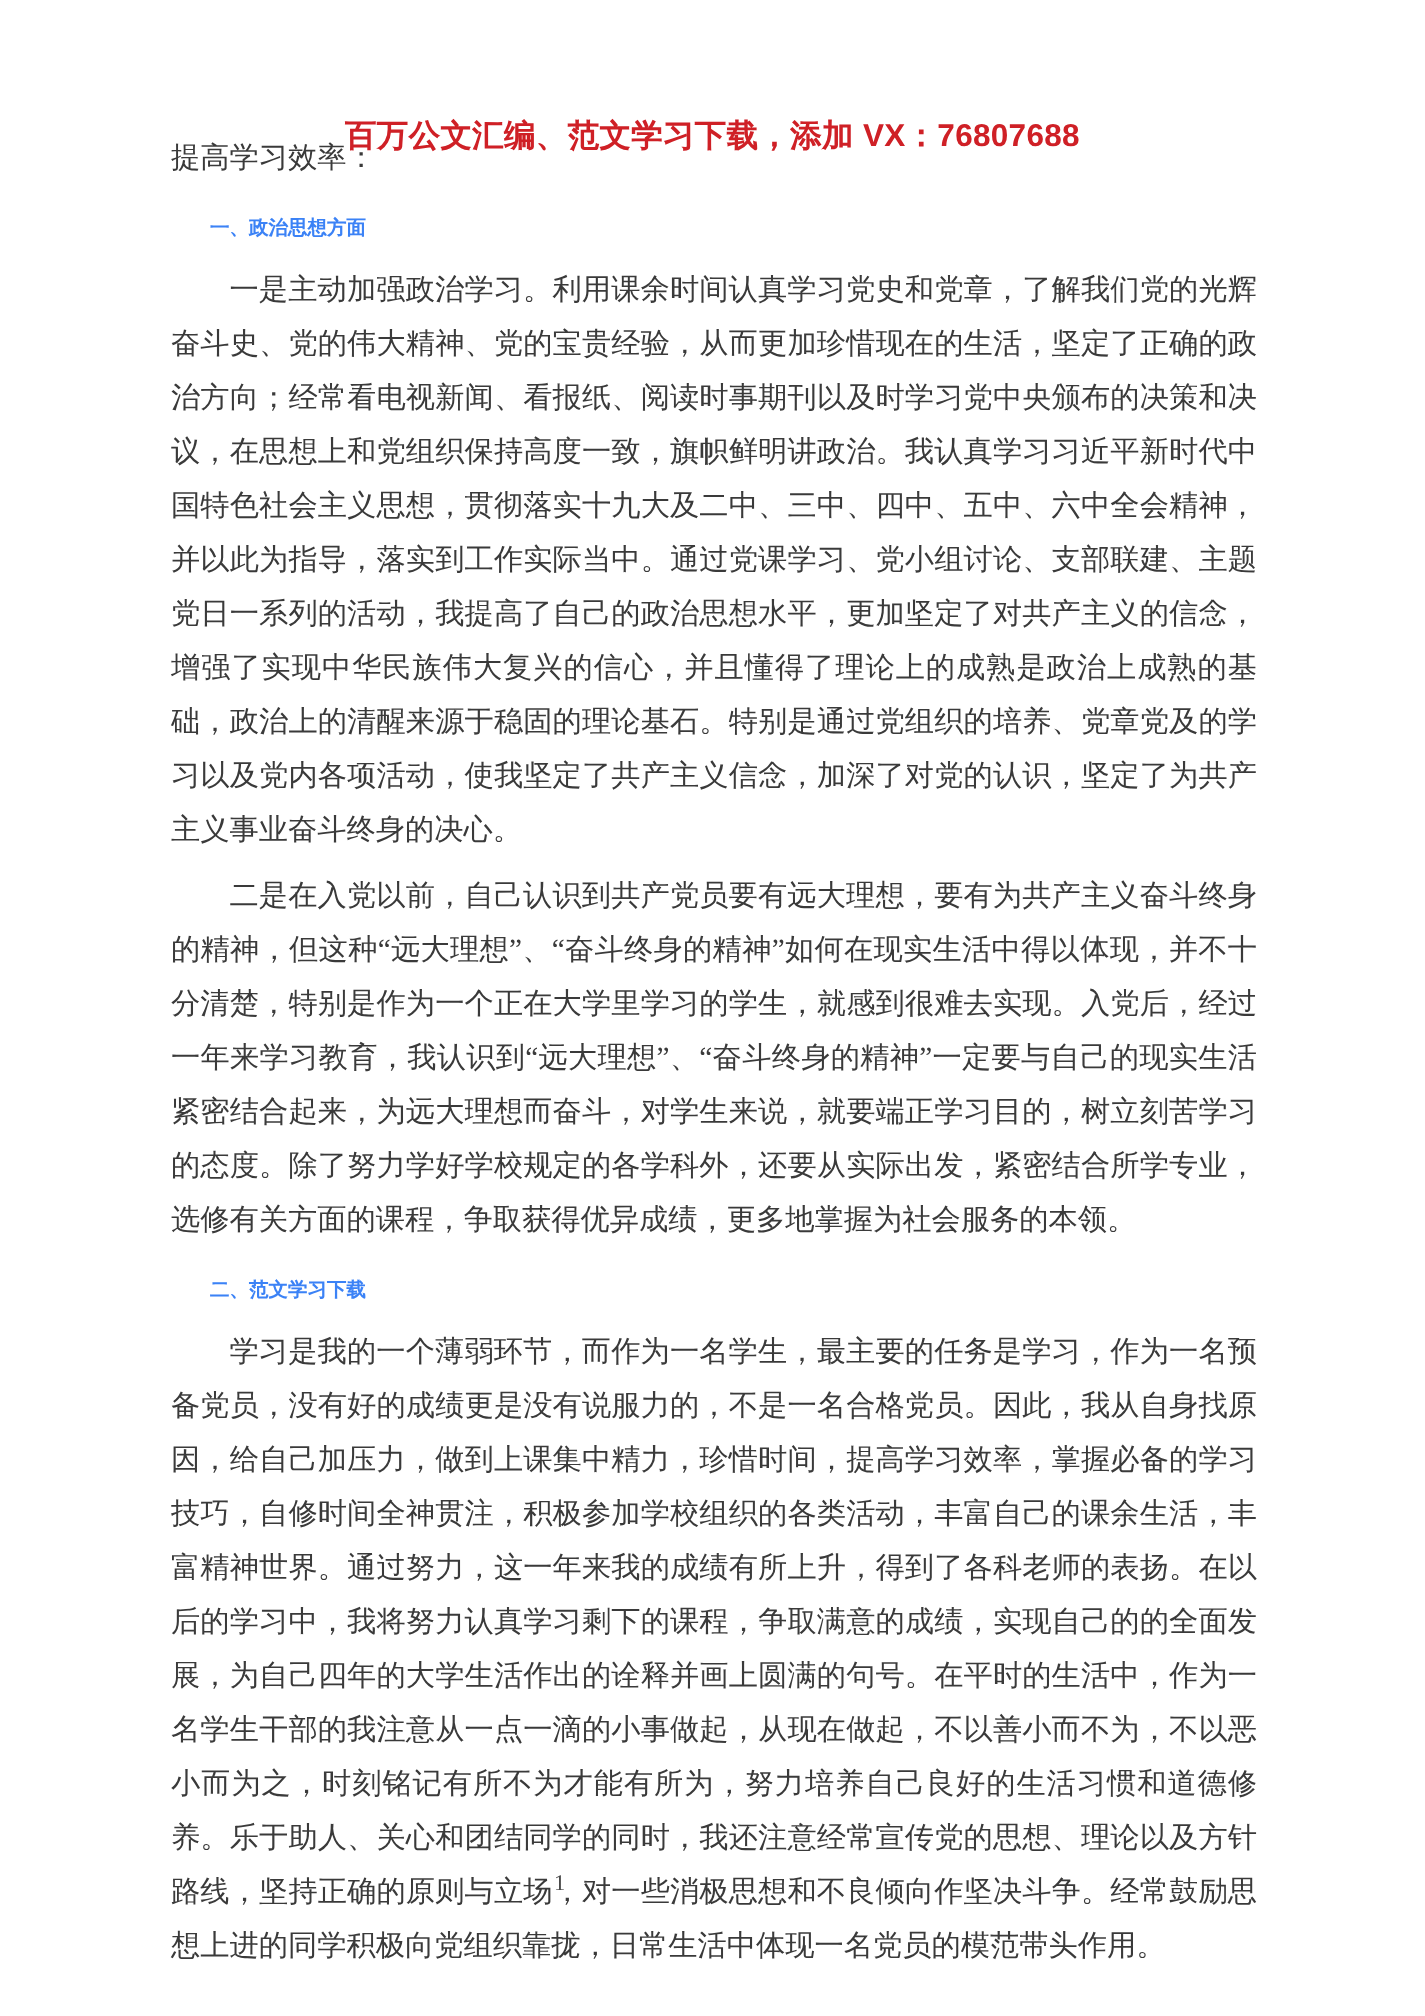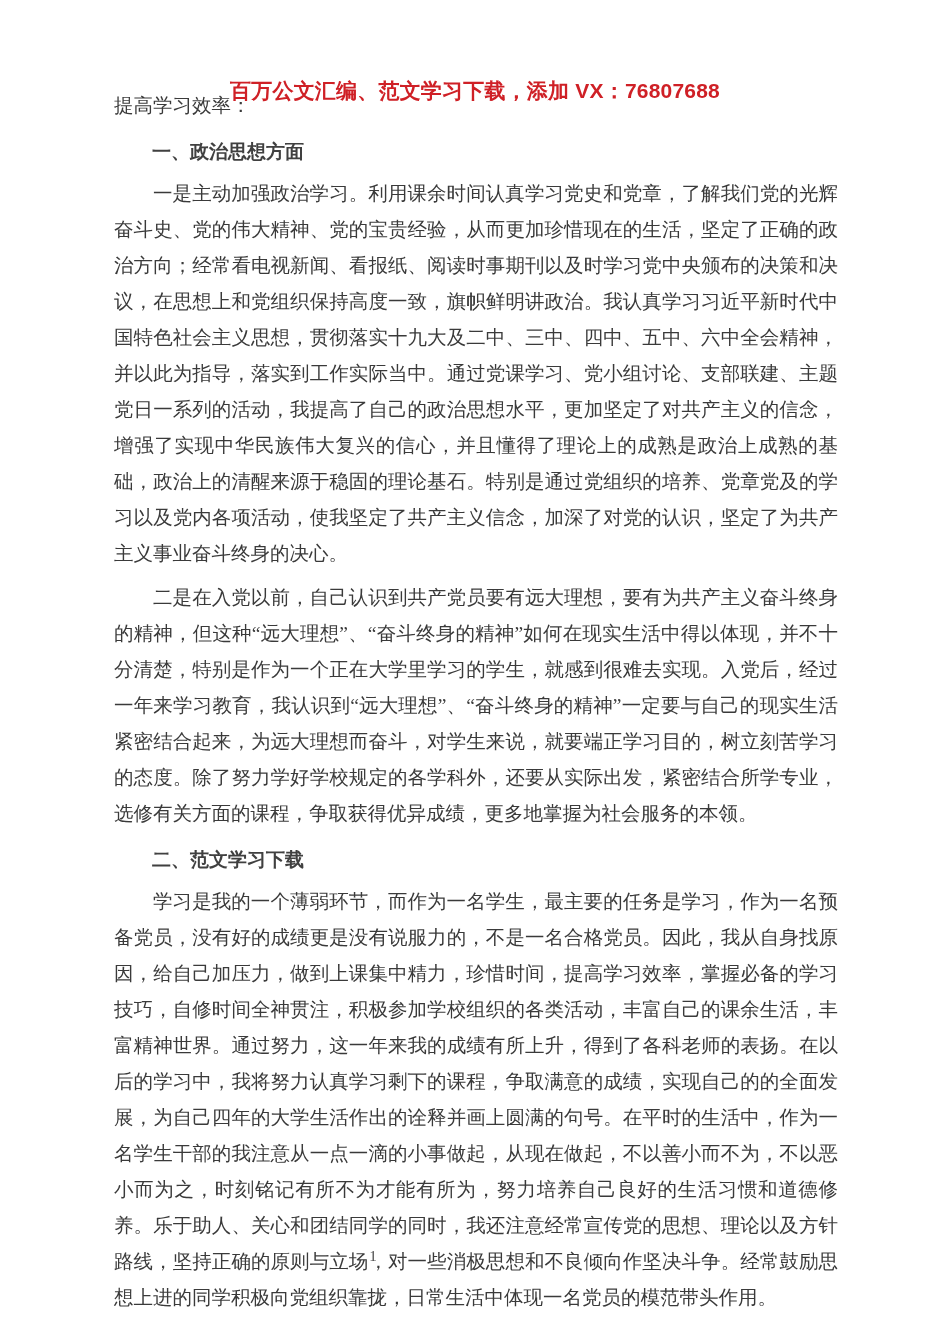--- a/index.html
+++ b/index.html
@@ -58,24 +58,24 @@
     text-align: justify;
     text-justify: inter-ideograph;
     text-align-last: left;
     line-height: 36px;
     word-break: break-all;
   }
 
   h2.section-heading {
     margin: 10px 0 6px 0;
     text-indent: 2em;
-    font-size: 19px;
+    font-size: 13px;
     font-weight: 700;
     font-family: "Liberation Sans", "DejaVu Sans", sans-serif;
-    color: #404040;
+    color: #3b82f6;
     line-height: 36px;
     text-align: left;
   }
 
   
   .page-number {
     position: absolute;
     top: 1248px;
     left: 0;
     width: 746px;

